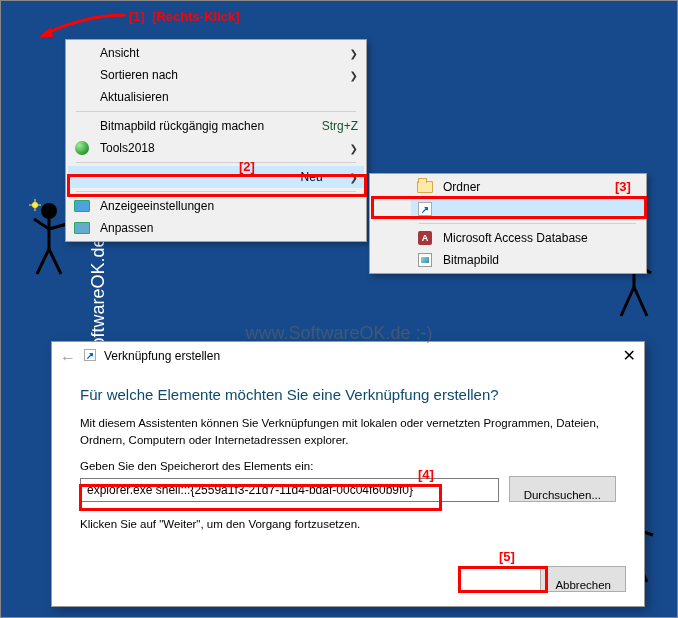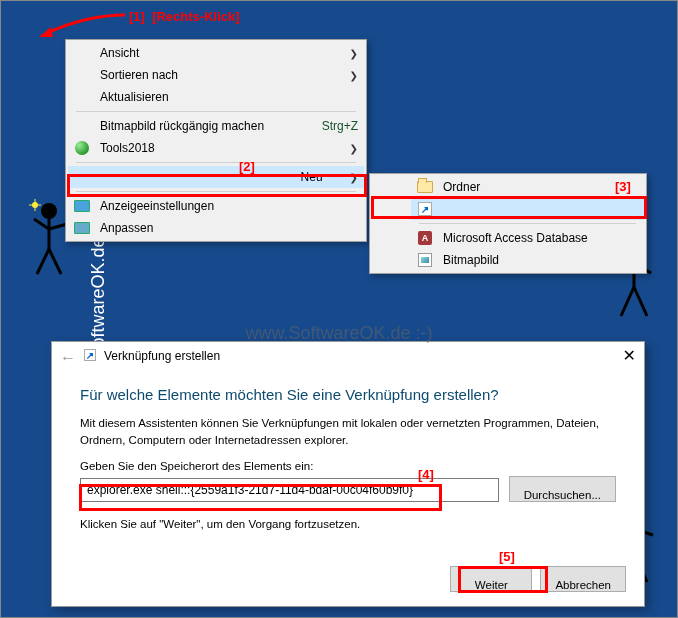--- a/index.html
+++ b/index.html
@@ -262,21 +262,20 @@
       <div class="dialog-heading">Für welche Elemente möchten Sie eine Verknüpfung erstellen?</div>
       <div class="dialog-text">Mit diesem Assistenten können Sie Verknüpfungen mit lokalen oder vernetzten Programmen, Dateien, Ordnern, Computern oder Internetadressen explorer.</div>
       <span class="dialog-label">Geben Sie den Speicherort des Elements ein:</span>
       <div class="input-row">
         <input class="path-input" type="text" value="explorer.exe shell:::{2559a1f3-21d7-11d4-bdaf-00c04f60b9f0}" style="">
         <button class="btn">Durchsuchen...</button>
       </div>
       <div class="dialog-text">Klicken Sie auf "Weiter", um den Vorgang fortzusetzen.</div>
     </div>
     <div class="dialog-footer">
-      <button class="btn">Weiter</button>
       <button class="btn">Abbrechen</button>
     </div>
   </div>
 
   <div class="annotation" style="left:417px; top:466px;">[4]</div>
   <div class="highlight-box" style="left:78px; top:483px; width:363px; height:27px;"></div>
 
   <div class="annotation" style="left:498px; top:548px;">[5]</div>
   <div class="highlight-box" style="left:457px; top:565px; width:90px; height:27px;"></div>
 

